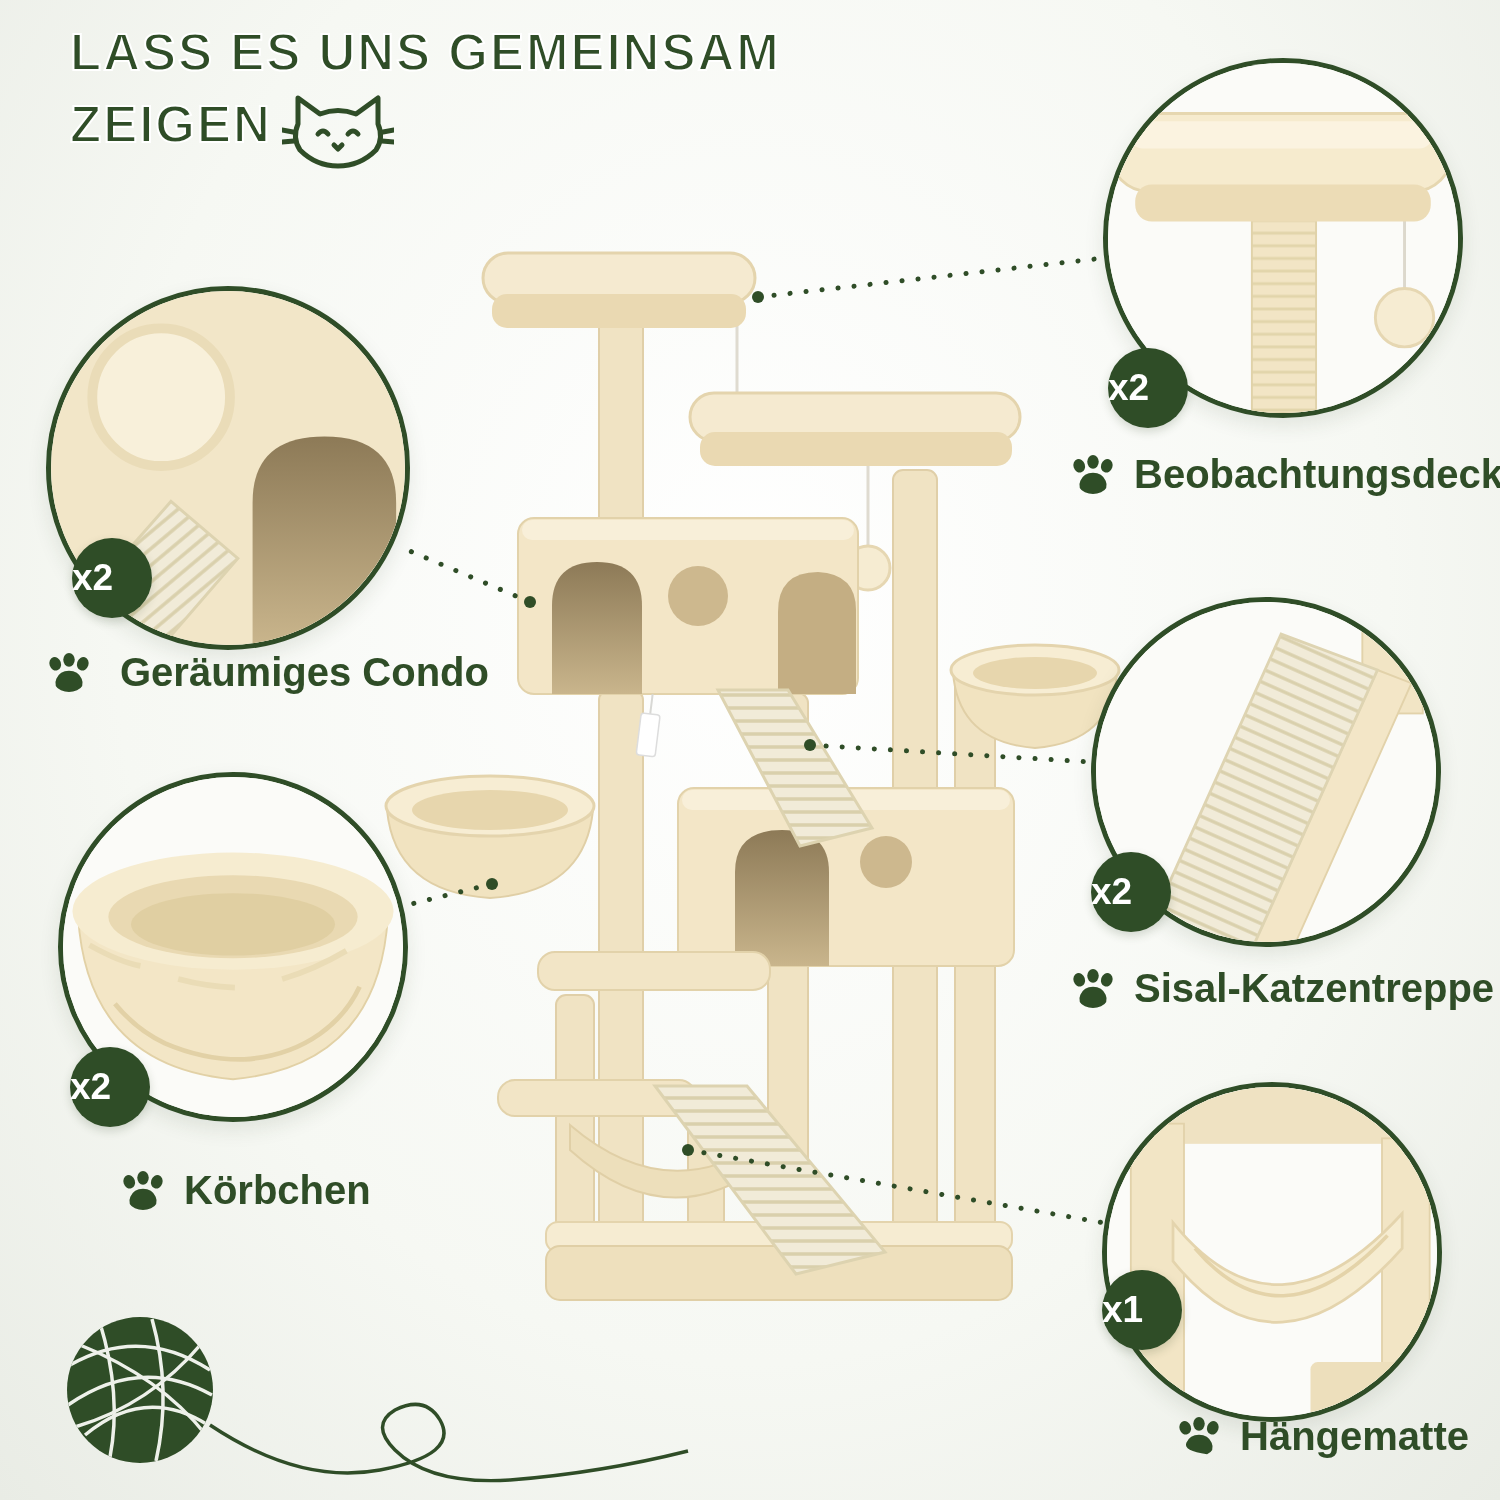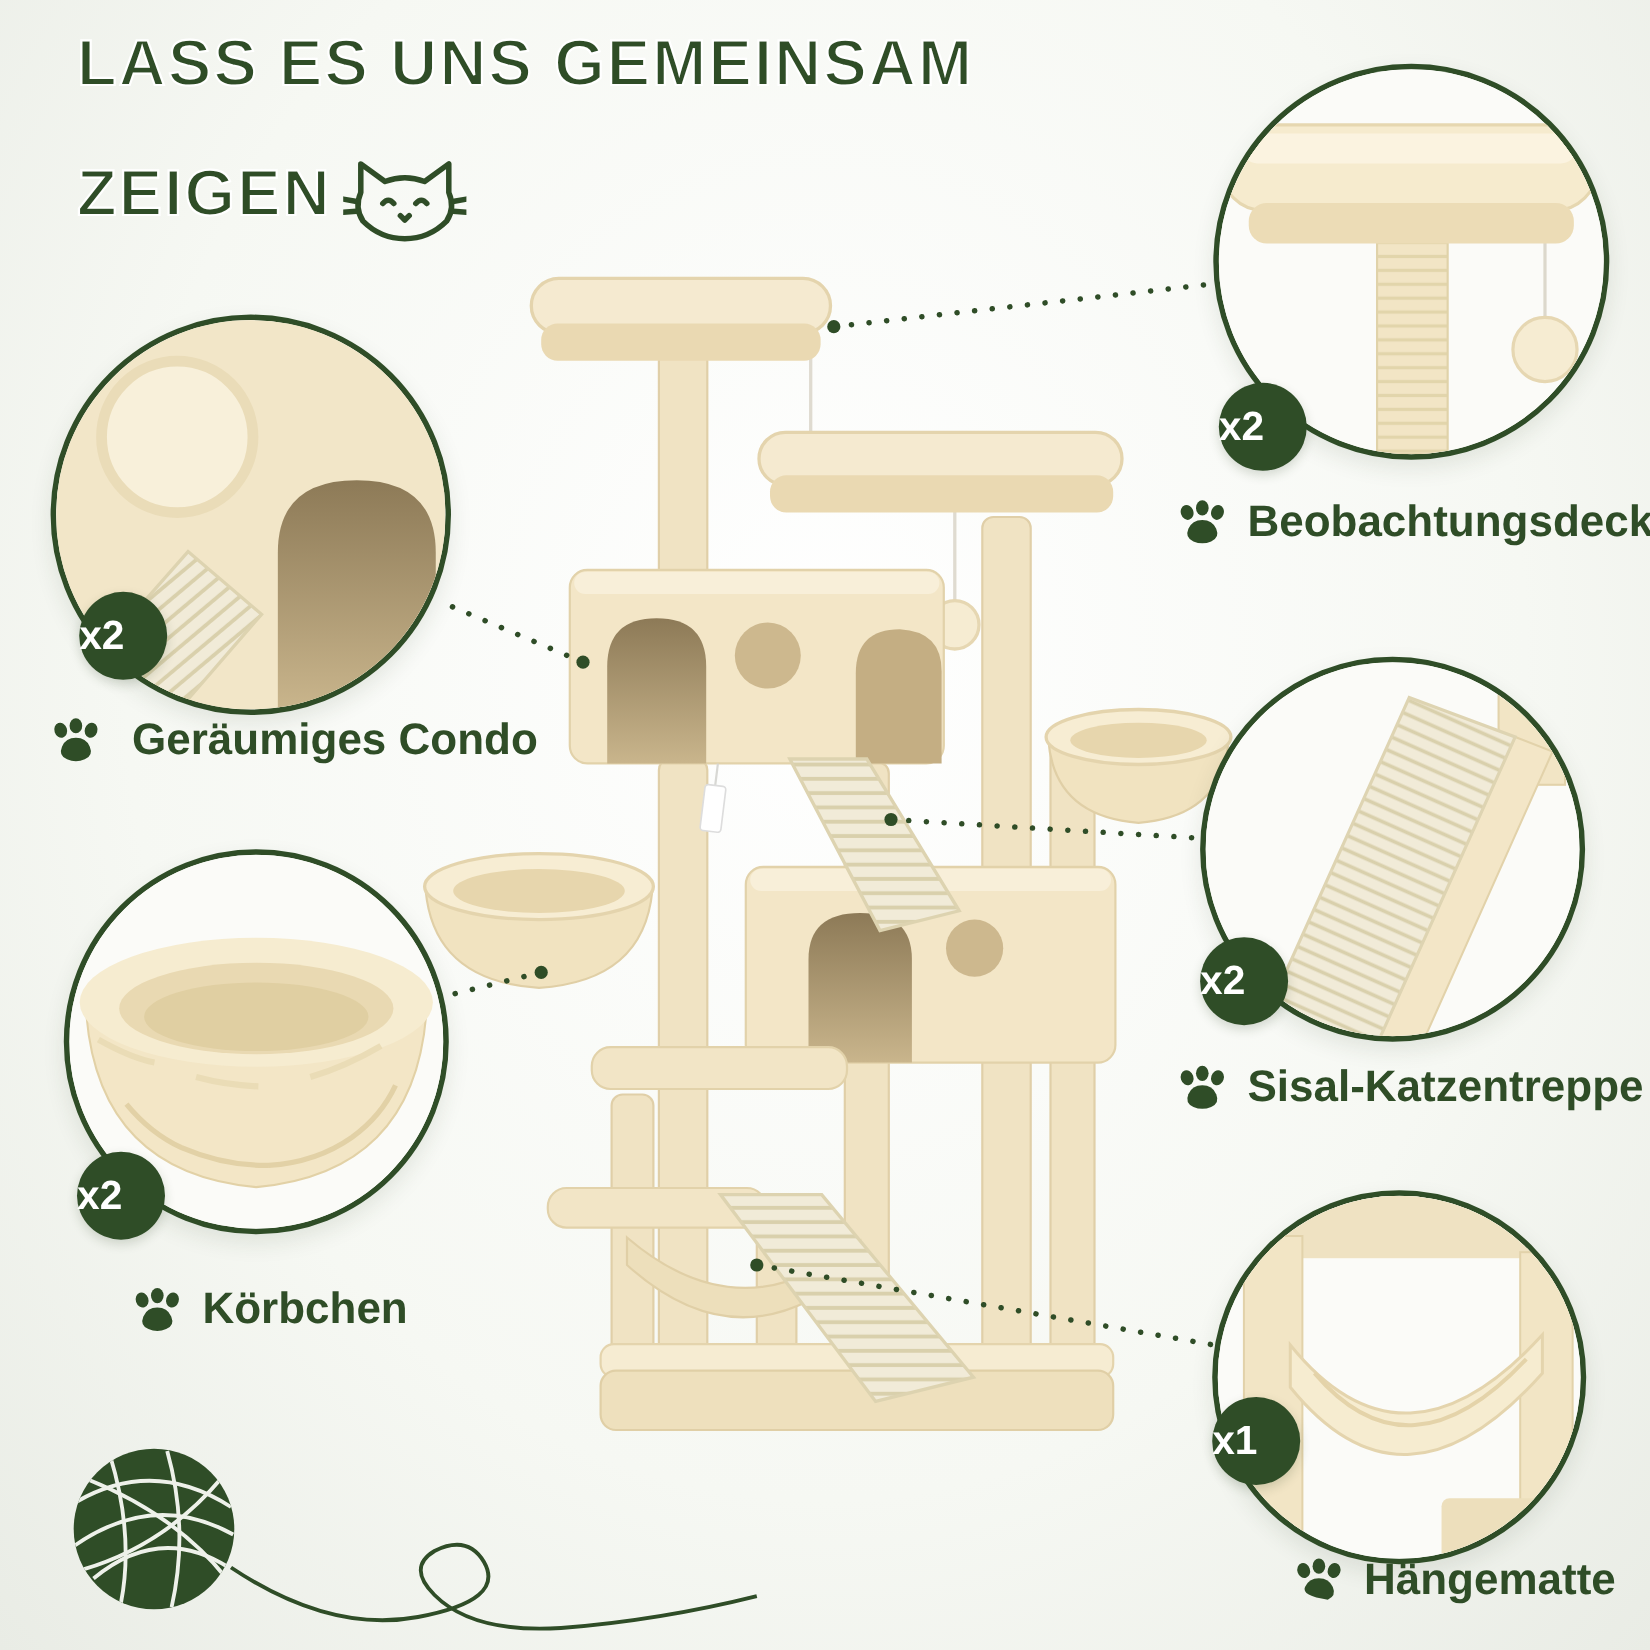--- a/index.html
+++ b/index.html
@@ -5,22 +5,22 @@
   html,body{margin:0;padding:0;}
   .stage{
     position:relative;width:1500px;height:1500px;overflow:hidden;
     background:radial-gradient(ellipse at 50% 40%, #ffffff 0%, #f6f8f3 60%, #e9ece5 100%);
     font-family:"Liberation Sans","DejaVu Sans",sans-serif;
   }
   .art{position:absolute;left:0;top:0;width:1500px;height:1500px;}
 
   
   .title{position:absolute;left:70px;top:26px;color:#2f4d27;font-weight:bold;line-height:1.06;}
-  .t1,.t2{font-size:59px;letter-spacing:2px;text-align:right;-webkit-text-stroke:2px #ffffff;}
-  .t2row{display:flex;align-items:center;gap:10px;margin-top:42px;}
+  .t1,.t2{font-size:51px;letter-spacing:2px;text-align:right;-webkit-text-stroke:2px #ffffff;}
+  .t2row{display:flex;align-items:center;gap:10px;}
   .catface{width:112px;height:82px;margin-top:8px;}
 
   
   .bubble{
     position:absolute;border:5px solid #2f4d27;border-radius:50%;
     overflow:hidden;box-sizing:border-box;background:#fbfbf8;
     box-shadow:0 8px 20px rgba(40,60,30,.10);
   }
   .bubble svg{width:100%;height:100%;display:block;}
   .b-condo  {left:46px;  top:286px;  width:364px;height:364px;}

